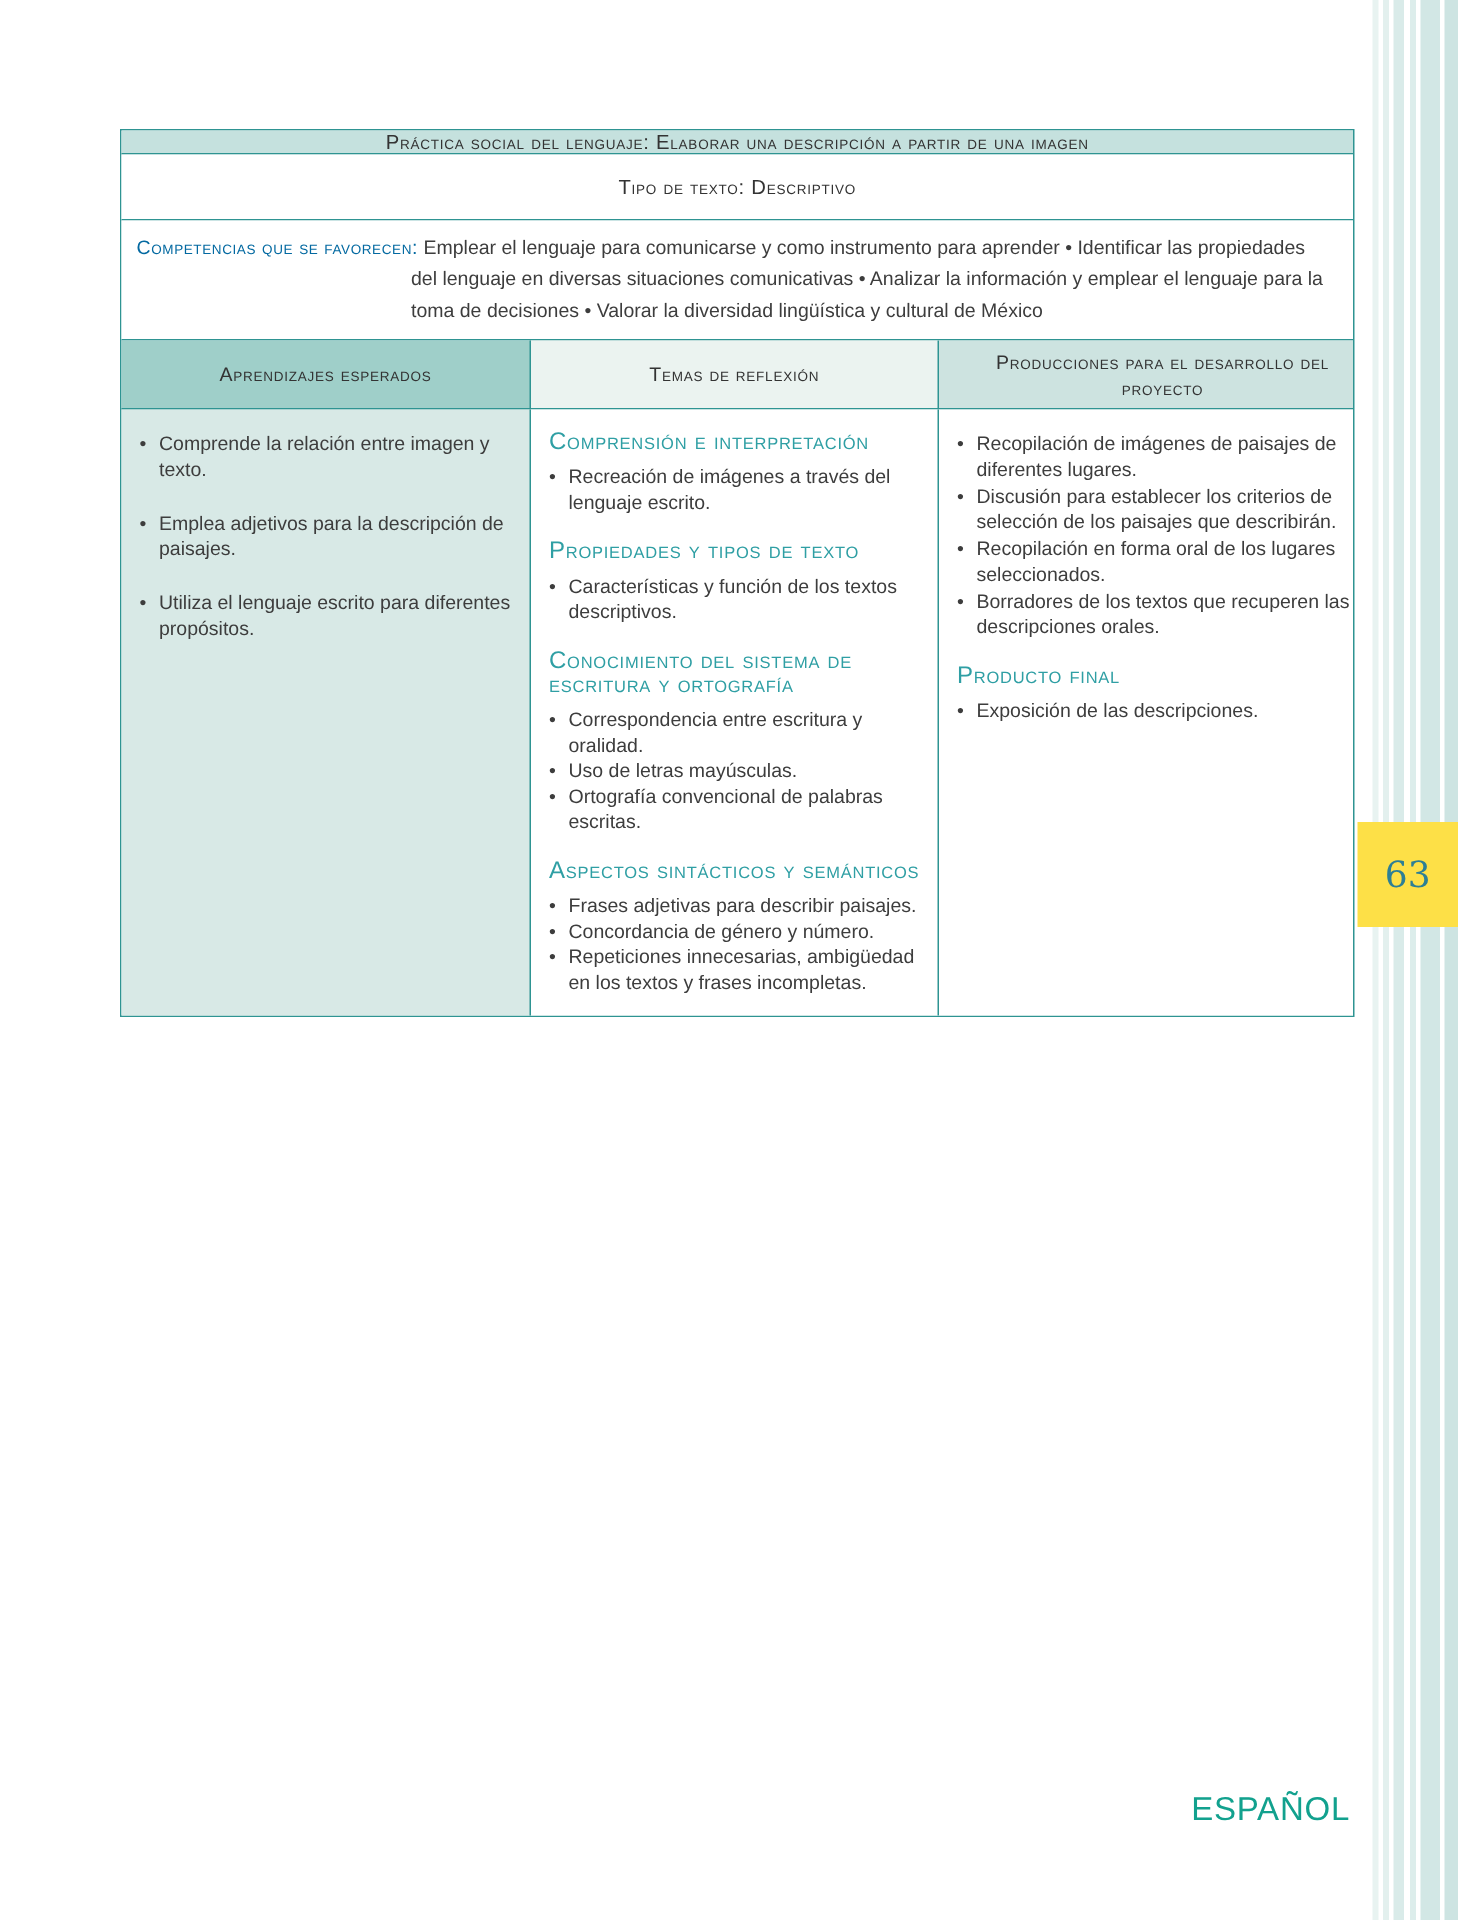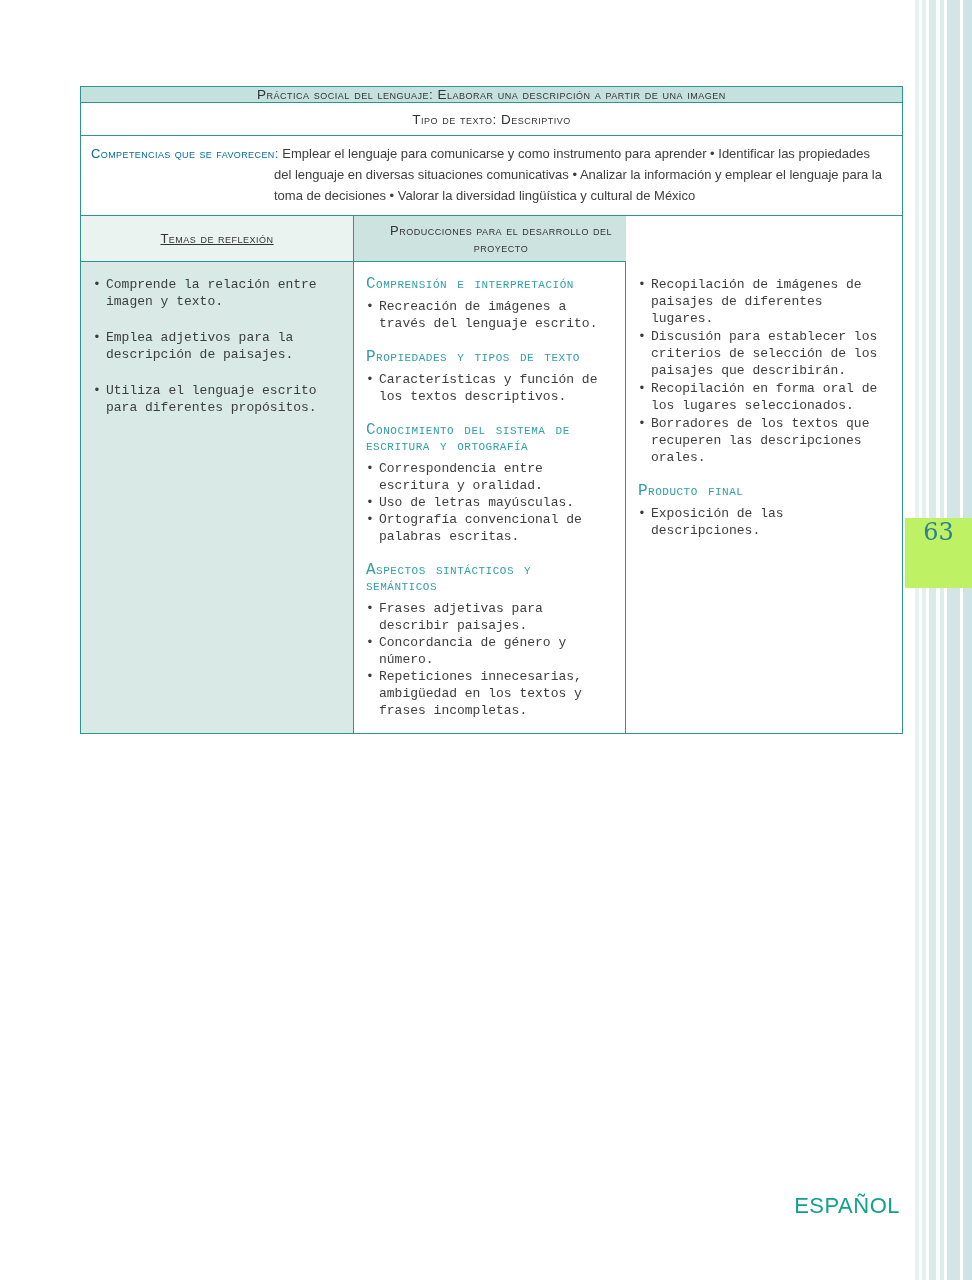--- a/index.html
+++ b/index.html
@@ -13,67 +13,67 @@
   .stripe { position:absolute; top:0; height:1280px; }
   .s1 { left:915px; width:4px;  background:#e8f3f1; }
   .s2 { left:922px; width:4px;  background:#e3f0ee; }
   .s3 { left:929px; width:7px;  background:#d9ebe9; }
   .s4 { left:940px; width:4px;  background:#dcedeb; }
   .s5 { left:947px; width:13px; background:#d2e7e5; }
   .s6 { left:963px; width:9px;  background:#cde4e2; }
 
   
   .pagenum-box {
-    position:absolute; left:905px; top:518px; width:67px; height:70px;
-    background:#bef264; display:flex; justify-content:center;
+    position:absolute; left:905px; top:548px; width:67px; height:70px;
+    background:#fde047; display:flex; align-items:center; justify-content:center;
   }
   .pagenum {
     font-family:"DejaVu Serif","Liberation Serif",serif;
     font-size:24px; color:#2d7f95;
   }
 
   
   .ctable {
     position:absolute; left:80px; top:86px; width:823px;
     border:1.5px solid #2e9492; background:#ffffff;
     font-size:13px; color:#3d3d3d;
   }
   .sc { font-variant:small-caps; letter-spacing:0.5px; color:#333333; }
   .row-practica {
     height:16px; background:#c5e1de; border-bottom:1.5px solid #2e9492;
     display:flex; align-items:center; justify-content:center;
     font-size:13.5px;
   }
   .row-tipo {
-    height:33px; background:#ffffff; border-bottom:1.5px solid #2e9492;
+    height:44px; background:#ffffff; border-bottom:1.5px solid #2e9492;
     display:flex; align-items:center; justify-content:center;
     font-size:13.5px;
   }
   .row-competencias {
     background:#ffffff; border-bottom:1.5px solid #2e9492;
     padding:7px 12px 9px 10px; min-height:68px;
   }
   .row-competencias p {
     padding-left:183px; text-indent:-183px; line-height:21px; font-size:13px;
   }
   .comp-label { font-variant:small-caps; letter-spacing:0.4px; color:#0369a1; }
 
   .cols { display:grid; grid-template-columns:273px 272px 1fr; }
   .cols-header .cell {
     height:46px; display:flex; align-items:center; justify-content:center;
     text-align:center; font-size:13px; line-height:17px; padding:0 14px;
     border-bottom:1.5px solid #2e9492;
   }
   .cols-header .c1 { background:#9fcfc9; border-right:1.5px solid #2e9492; }
-  .cols-header .c2 { background:#ebf3f0; border-right:1.5px solid #2e9492;text-decoration:underline; }
+  .cols-header .c2 { background:#ebf3f0; border-right:1.5px solid #2e9492; }
   .cols-header .c3 { background:#cde3e0;padding-left:36px; }
 
   .cols-body .cell {
-    min-height:371px; padding:14px 16px 14px 12px;
-    font-size:13px; line-height:17px;font-family:Liberation Mono, monospace;
+    min-height:371px; padding:14px 0 14px 12px;
+    font-size:13px; line-height:17px;
   }
   .cols-body .c1 { background:#d8e9e6; border-right:1.5px solid #2e9492; }
   .cols-body .c2 { background:#ffffff; border-right:1.5px solid #2e9492; }
   .cols-body .c3 { background:#ffffff; }
 
   ul { list-style:none; }
   li { position:relative; padding-left:13px; }
   li::before { content:"\2022"; position:absolute; left:0; top:0; }
 
   .c1 li { margin-bottom:19px; }
@@ -112,20 +112,21 @@
 
     <div class="row-practica sc">Práctica social del lenguaje: Elaborar una descripción a partir de una imagen</div>
 
     <div class="row-tipo sc">Tipo de texto: Descriptivo</div>
 
     <div class="row-competencias">
       <p><span class="comp-label">Competencias que se favorecen:</span> <span>Emplear el lenguaje para comunicarse y como instrumento para aprender • Identificar las propiedades del lenguaje en diversas situaciones comunicativas • Analizar la información y emplear el lenguaje para la toma de decisiones • Valorar la diversidad lingüística y cultural de México</span></p>
     </div>
 
     <div class="cols cols-header">
+      <div class="cell c1 sc">Aprendizajes esperados</div>
       <div class="cell c2 sc">Temas de reflexión</div>
       <div class="cell c3 sc">Producciones para el desarrollo del proyecto</div>
     </div>
 
     <div class="cols cols-body">
 
       <div class="cell c1">
         <ul>
           <li>Comprende la relación entre imagen y texto.</li>
           <li>Emplea adjetivos para la descripción de paisajes.</li>

